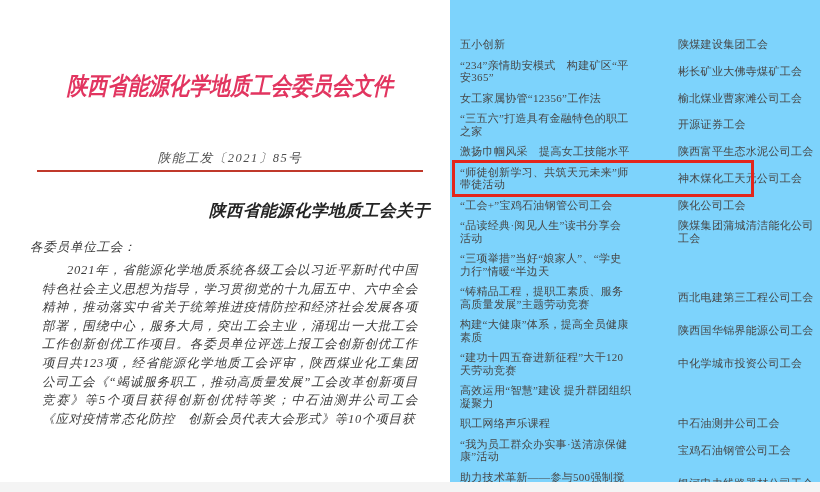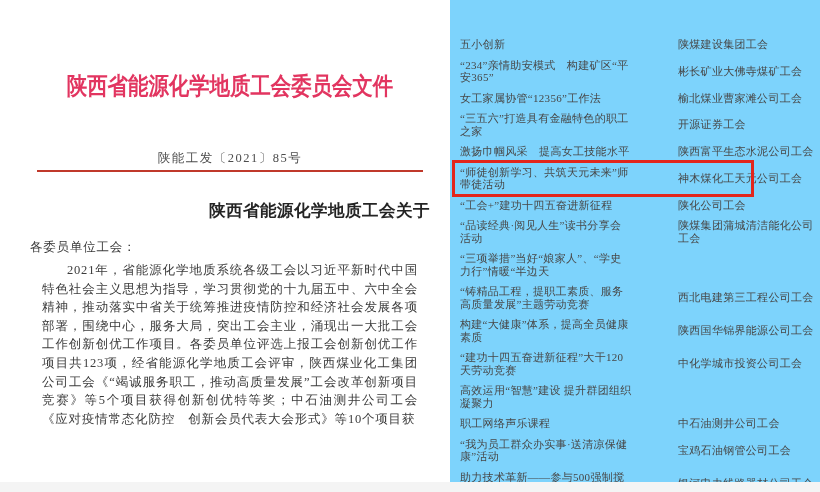--- a/index.html
+++ b/index.html
@@ -22,20 +22,21 @@
     background: #ffffff;
   }
   
   .left-page {
     position: absolute;
     left: 30px;
     top: 0;
     width: 400px;
     height: 492px;
     background: #ffffff;
+    font-style: italic;
   }
   .red-header {
     margin-top: 70px;
     text-align: center;
     font-size: 24px;
     font-weight: bold;
     color: var(--header-red, #e23560);
     white-space: nowrap;
     transform: scaleX(0.85);
     transform-origin: center;
@@ -178,21 +179,21 @@
     <span class="project">激扬巾帼风采　提高女工技能水平</span>
     <span class="union">陕西富平生态水泥公司工会</span>
   </div>
         <div class="row highlighted">
     <span class="highlight-box"></span>
     <span class="project">“师徒创新学习、共筑天元未来”师带徒活动</span>
     <span class="union">神木煤化工天元公司工会</span>
   </div>
         <div class="row">
 
-    <span class="project">“工会+”建功十四五奋进新征程</span>
+    <span class="project">“工会+”宝鸡石油钢管公司工会</span>
     <span class="union">陕化公司工会</span>
   </div>
         <div class="row">
 
     <span class="project">“品读经典·阅见人生”读书分享会活动</span>
     <span class="union">陕煤集团蒲城清洁能化公司工会</span>
   </div>
         <div class="row">
 
     <span class="project">“三项举措”当好“娘家人”、“学史力行”情暖“半边天</span>

